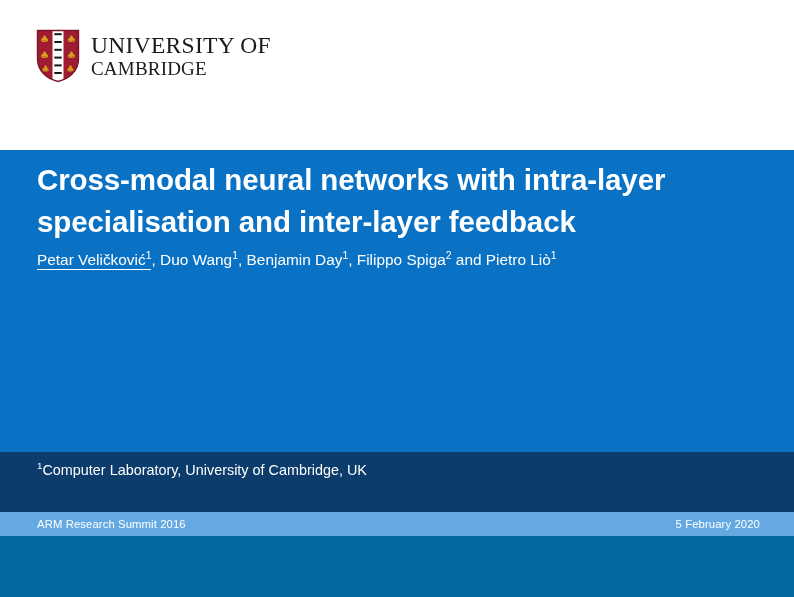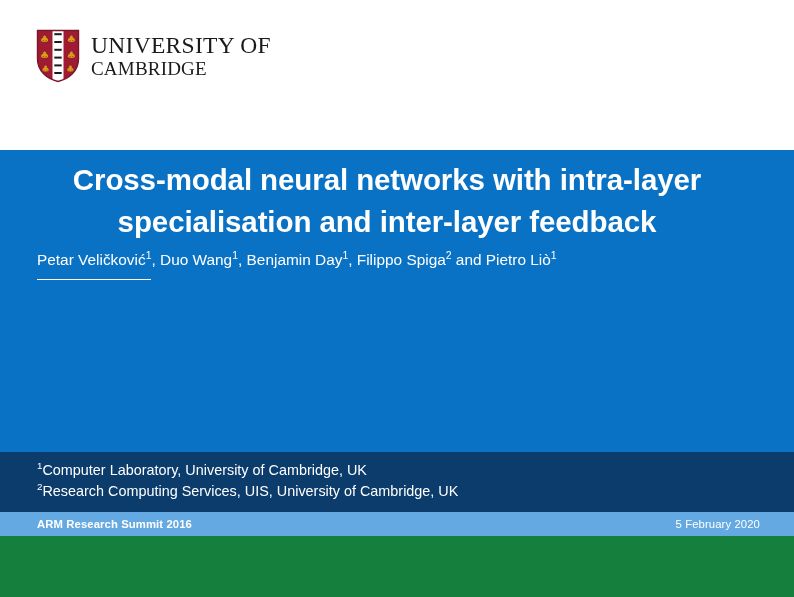--- a/index.html
+++ b/index.html
@@ -9,21 +9,21 @@
   }
   body {
     font-family: "Liberation Sans", sans-serif;
     -webkit-font-smoothing: antialiased;
   }
 
   .slide {
     position: relative;
     width: 794px;
     height: 597px;
-    background: #15803d;
+    background: #0369a1;
     overflow: hidden;
   }
 
   
   .header {
     position: absolute;
     left: 0;
     top: 0;
     width: 794px;
     height: 150px;
@@ -74,41 +74,40 @@
     position: absolute;
     left: 37px;
     top: 159px;
     width: 700px;
     margin: 0;
     color: #ffffff;
     font-size: 29.5px;
     font-weight: bold;
     line-height: 1.41;
     letter-spacing: -0.1px;
-    text-align: center;
   }
 
   .authors {
     position: absolute;
     left: 37px;
     top: 251px;
     width: 730px;
     color: #ffffff;
     font-size: 15.4px;
     line-height: 1.2;
     white-space: nowrap;
   }
   .authors sup {
     font-size: 0.68em;
     vertical-align: super;
     line-height: 0;
   }
   .author-lead {
     border-bottom: 1px solid #ffffff;
-    padding-bottom: 11px;
+    padding-bottom: 1px;
   }
 
   
   .band-affil {
     position: absolute;
     left: 0;
     top: 452px;
     width: 794px;
     height: 76px;
     background: #0b3c6b;
@@ -142,21 +141,21 @@
     height: 24px;
     background: #65a9e3;
     display: flex;
     align-items: center;
   }
   .footer-left {
     position: absolute;
     left: 37px;
     color: #ffffff;
     font-size: 11.3px;
-    font-weight: bold;
+    font-weight: normal;
     letter-spacing: 0.1px;
   }
   .footer-right {
     position: absolute;
     right: 34px;
     color: #ffffff;
     font-size: 11.3px;
     font-weight: normal;
     letter-spacing: 0.1px;
   }
@@ -249,21 +248,20 @@
 
   <div class="band-main"></div>
 
   <h1 class="title">Cross-modal neural networks with intra-layer specialisation and inter-layer feedback</h1>
 
   <div class="authors"><span><span class="author-lead"><span>Petar Veličković</span><sup>1</sup></span><span>, </span></span><span><span><span>Duo Wang</span><sup>1</sup></span><span>, </span></span><span><span><span>Benjamin Day</span><sup>1</sup></span><span>, </span></span><span><span><span>Filippo Spiga</span><sup>2</sup></span><span> and </span></span><span><span><span>Pietro Liò</span><sup>1</sup></span></span></div>
 
   <div class="band-affil">
     <ul class="affil-list">
         <li class="affil-item"><sup>1</sup><span>Computer Laboratory, University of Cambridge, UK</span></li>
-        <li class="affil-item"><sup>2</sup><span>Research Computing Services, UIS, University of Cambridge, UK</span></li>
       </ul>
   </div>
 
   <div class="band-footer">
     <span class="footer-left">ARM Research Summit 2016</span>
     <span class="footer-right">5 February 2020</span>
   </div>
 
 </div>
 

